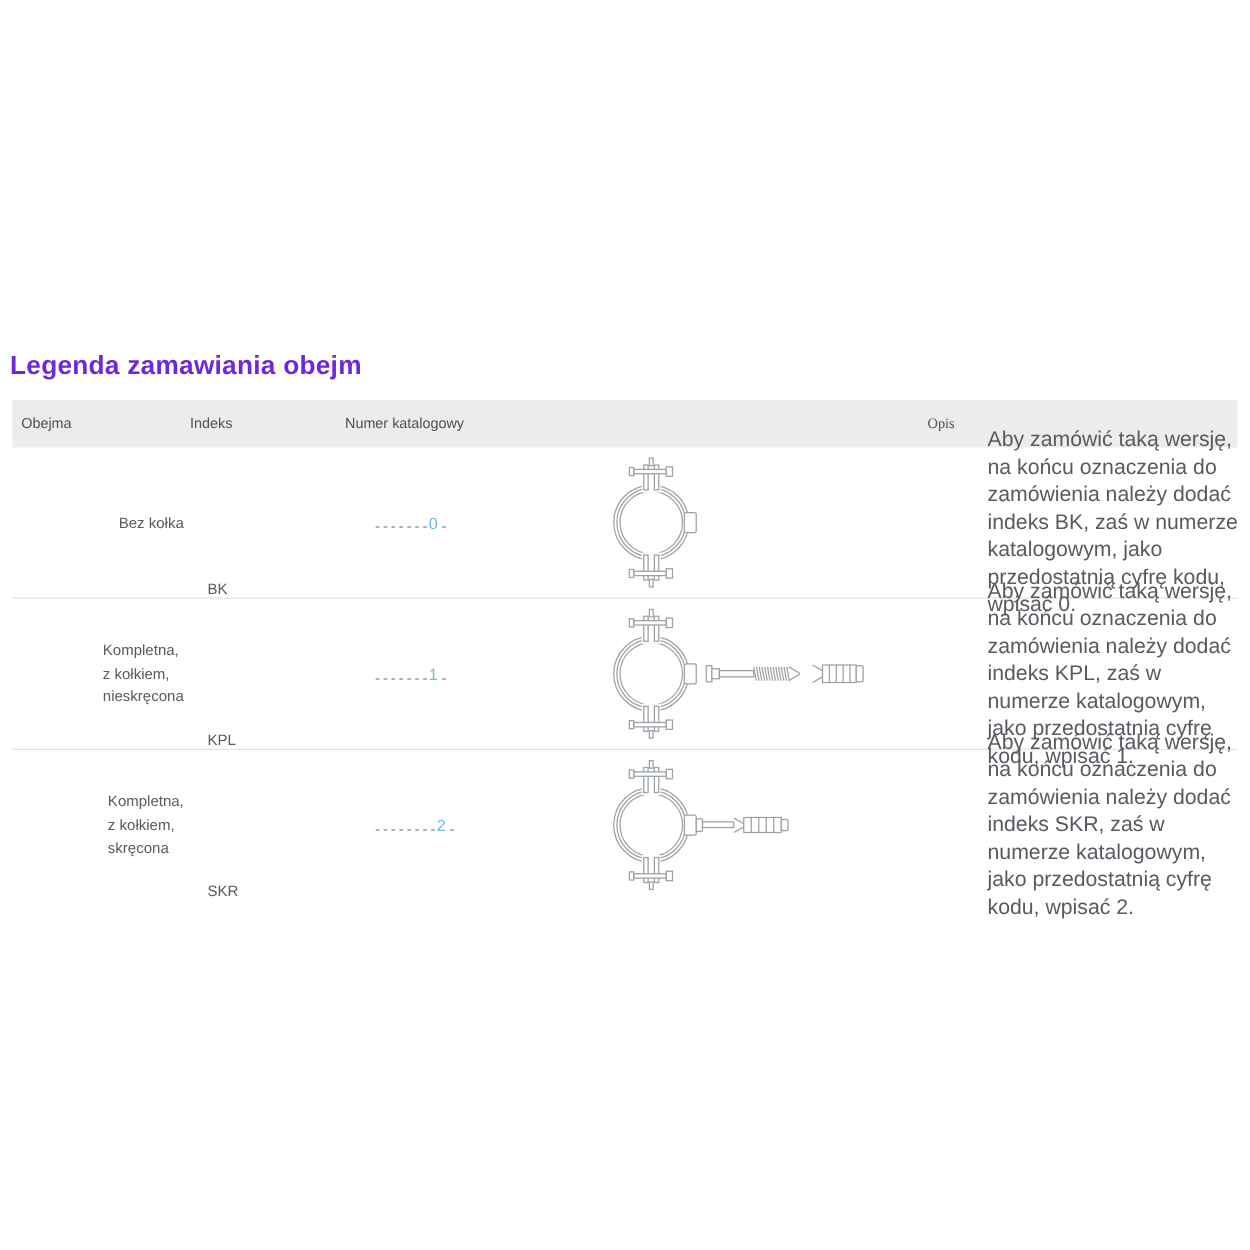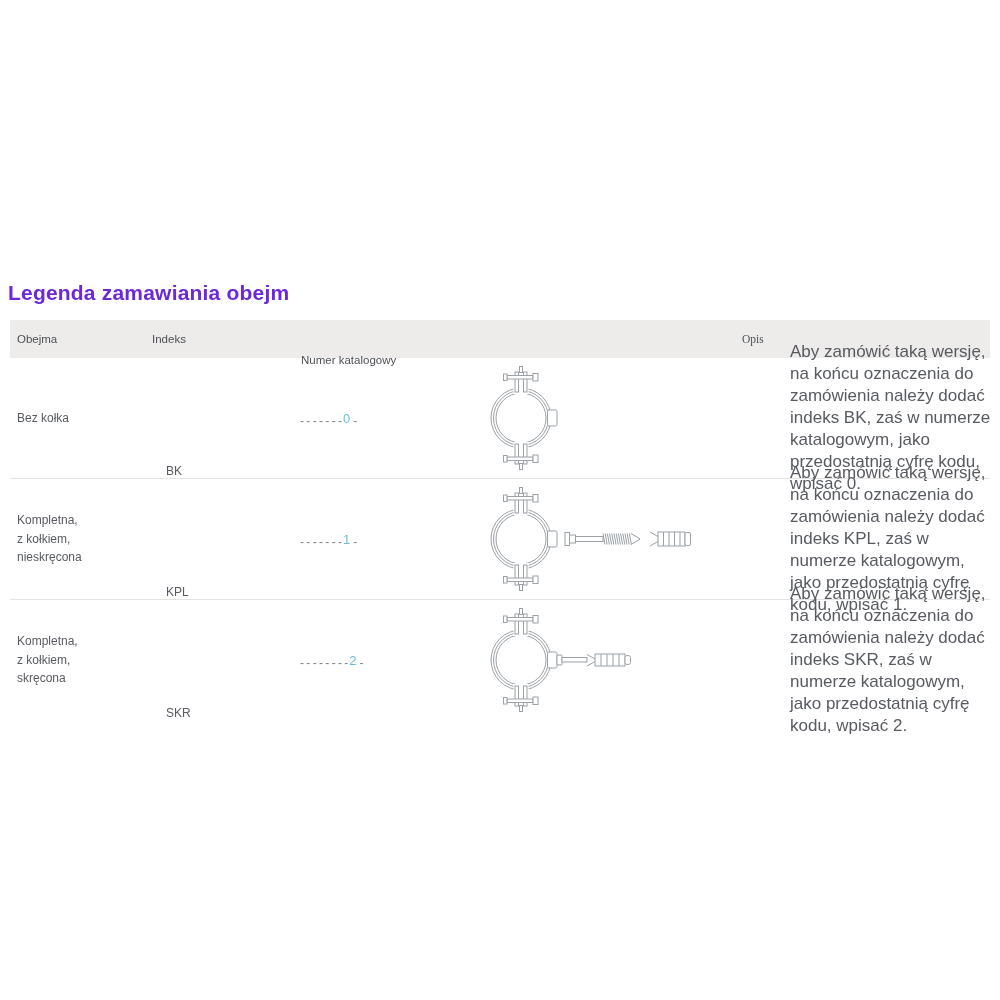--- a/index.html
+++ b/index.html
@@ -16,30 +16,30 @@
     letter-spacing: 0.2px;
   }
   .legend-table { position: absolute; left: 10px; top: 320px; width: 980px; }
   .thead { position: relative; height: 38px; background: #eeeceb; }
   .th {
     position: absolute; top: 50%; transform: translateY(-50%);
     font-size: 11.5px; color: #4d5055;
   }
   .th-obejma { left: 7px; }
   .th-indeks { left: 142px; }
-  .th-numer  { left: 291px; margin-top: 21px; }
+  .th-numer  { left: 266px; }
   .th-opis   { left: 732px; font-family: Liberation Serif, serif; }
   .row { position: relative; height: 120px; border-bottom: 1px solid #e5e3e1; }
   .row.last { border-bottom: none; }
   .cell {
     position: absolute; top: 0; height: 100%;
     display: flex; align-items: center;
     font-size: 12px; color: #575a60;
   }
-  .c-obejma { left: 7px; width: 130px; }
+  .c-obejma { left: 7px; width: 130px; justify-content: flex-end; }
   .c-obejma span { white-space: pre-line; line-height: 1.55; }
   .c-indeks { left: 156px; align-items: flex-end; }
   .c-code   { left: 290px; }
   .dash {
     color: #7e8288; font-size: 12px; word-spacing: -1px;
     position: relative; top: 3px;
   }
   .dash.suffix { margin-left: 2px; }
   .digit { color: #6cbcd6; font-size: 13px; padding: 0 1px; }
   .c-illu { left: 478px; }

